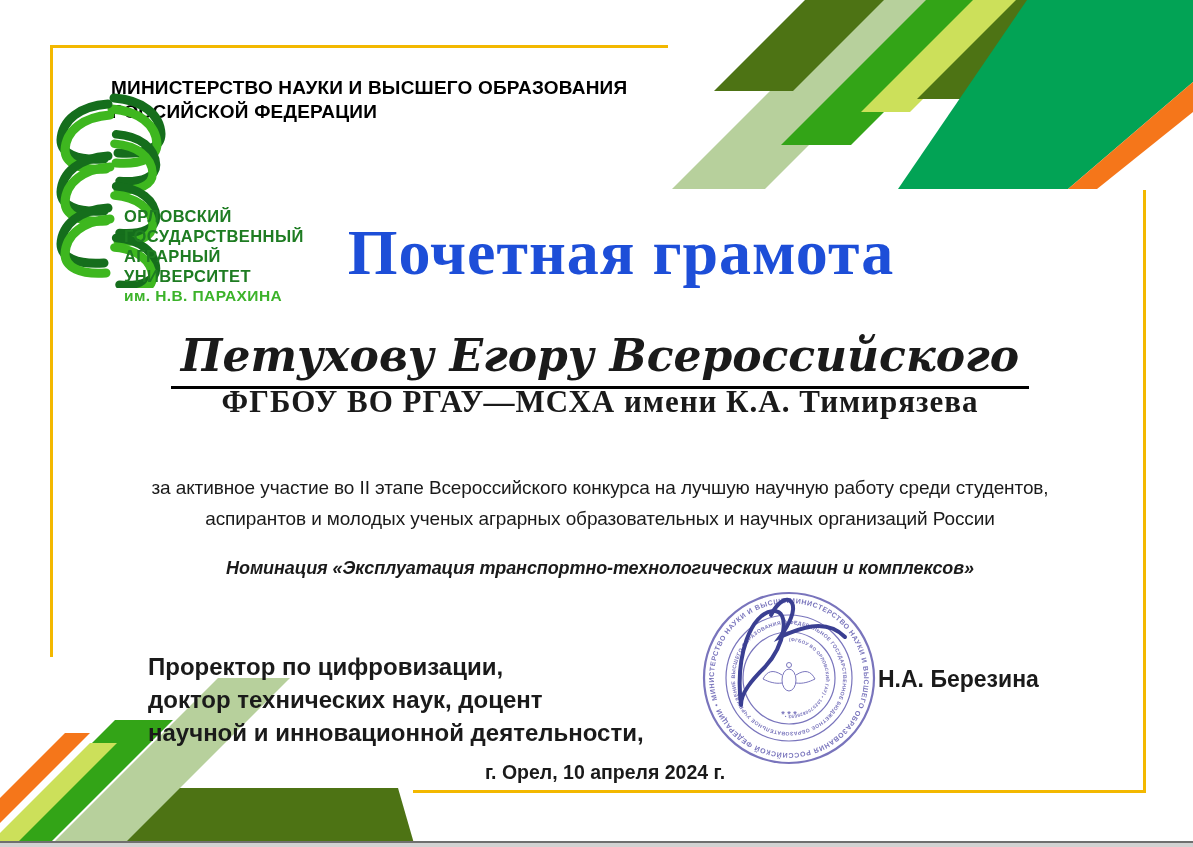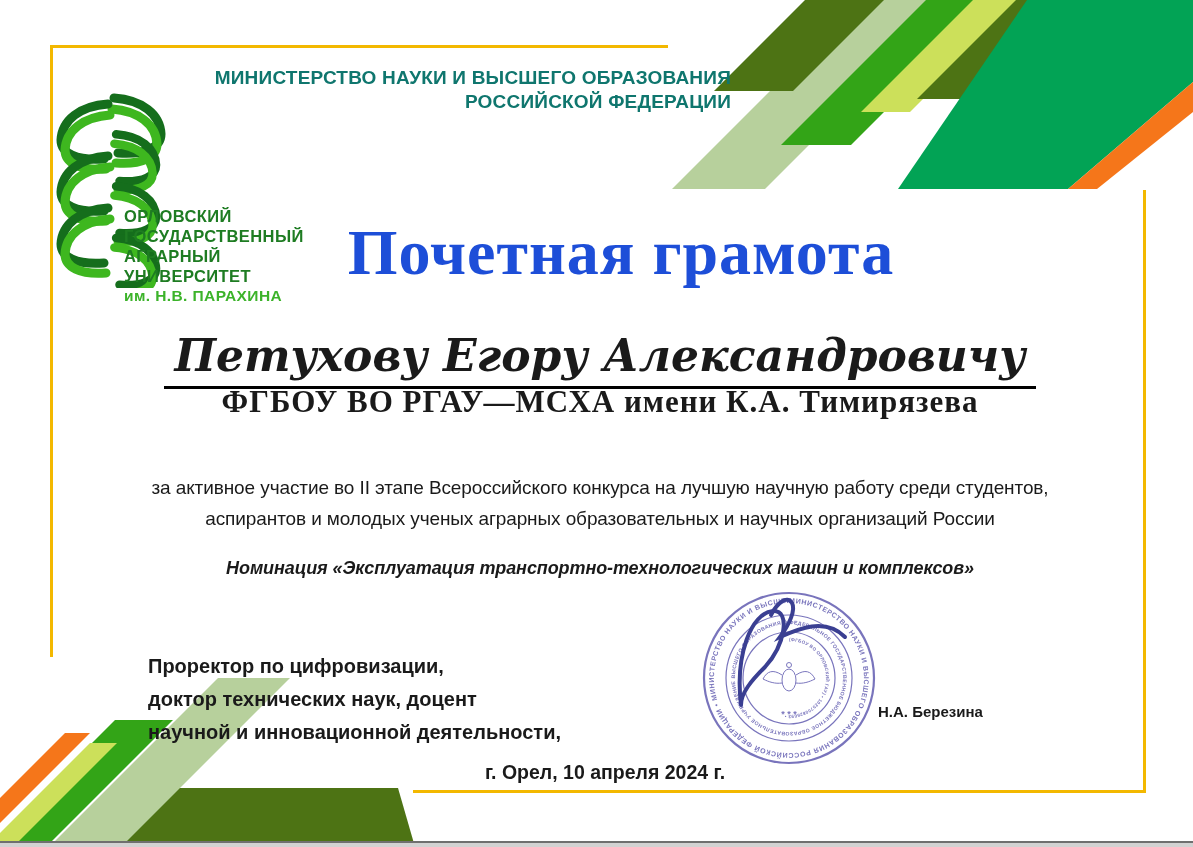--- a/index.html
+++ b/index.html
@@ -14,39 +14,39 @@
   .frame-right{left:1143px;top:190px;width:3px;height:603px;}
   .frame-bottom{left:413px;top:790px;width:733px;height:3px;}
   
   .stripe{position:absolute;}
   .tr{transform-origin:0 100%;transform:skewX(-45deg);top:0;}
   .bl{transform-origin:0 0;transform:skewX(-45deg);}
   .s-sage{background:#b7d09c;} .s-olive{background:#4d7314;}
   .s-green{background:#33a417;} .s-lime{background:#cce05a;}
   .s-emerald{background:#02a355;} .s-orange{background:#f5761a;}
   
-  .ministry{position:absolute;left:111px;top:66px;width:620px;text-align:right;
-    font-weight:bold;font-size:19px;line-height:23.5px;color:#0f766e;letter-spacing:.2px;}
+  .ministry{position:absolute;left:111px;top:76px;width:620px;text-align:left;
+    font-weight:bold;font-size:19px;line-height:23.5px;color:#000000;letter-spacing:.2px;}
   .logo-svg{position:absolute;left:54px;top:92px;}
   .uni-name{position:absolute;left:124px;top:206px;font-weight:bold;font-size:16.5px;
     line-height:20px;color:#1e7c22;letter-spacing:.4px;}
   .uni-name .lite{color:#3cb32a;font-size:15.5px;}
   .title{position:absolute;left:61px;top:216px;width:1120px;text-align:center;
     font-family:"Liberation Serif",serif;font-weight:bold;font-size:64px;letter-spacing:1px;color:#1d4ed8;}
   .name-row{position:absolute;left:40px;top:330px;width:1120px;text-align:center;}
   .name-row span{display:inline-block;font-family:"DejaVu Serif",serif;font-style:italic;
     font-weight:bold;font-size:44px;border-bottom:3.5px solid #000;padding:0 10px 5px;}
   .uni-row{position:absolute;left:40px;top:384px;width:1120px;text-align:center;
     font-family:"Liberation Serif",serif;font-weight:bold;font-size:31px;letter-spacing:1px;}
   .reason{position:absolute;left:40px;top:472px;width:1120px;text-align:center;
     font-weight:normal;font-size:19px;line-height:31px;letter-spacing:-.1px;}
   .nomination{position:absolute;left:40px;top:558px;width:1120px;text-align:center;
     font-weight:bold;font-style:italic;font-size:18px;letter-spacing:-.1px;}
-  .signer{position:absolute;left:148px;top:650px;font-weight:bold;font-size:20px;line-height:33px;}
-  .signer-name{position:absolute;left:878px;top:666px;font-weight:bold;font-size:15px;margin-top:37px;}
+  .signer{position:absolute;left:148px;top:650px;font-weight:bold;font-size:24px;line-height:33px;}
+  .signer-name{position:absolute;left:878px;top:666px;font-weight:bold;font-size:23px;}
   .date-row{position:absolute;left:40px;top:761px;width:1130px;text-align:center;
     font-weight:bold;font-size:19.5px;}
   .stamp-svg{position:absolute;left:683px;top:585px;}
   
   .win-edge1{position:absolute;left:0;top:841px;width:1193px;height:2px;background:#6f6f6f;}
   .win-edge2{position:absolute;left:0;top:843px;width:1193px;height:4px;background:#d2d2d2;}
 </style>
 </head>
 <body>
 
@@ -116,21 +116,21 @@
     <div>ОРЛОВСКИЙ</div>
     <div>ГОСУДАРСТВЕННЫЙ</div>
     <div>АГРАРНЫЙ</div>
     <div>УНИВЕРСИТЕТ</div>
     <div class="lite">им. Н.В. ПАРАХИНА</div>
   </div>
 
   <div class="title">Почетная грамота</div>
 
   <div class="name-row">
-    <span>Петухову Егору Александровичу</span>
+    <span>Петухову Егору Всероссийского</span>
   </div>
   <div class="uni-row">ФГБОУ ВО РГАУ—МСХА имени К.А. Тимирязева</div>
 
   <div class="reason">
     <div>за активное участие во II этапе Всероссийского конкурса на лучшую научную работу среди студентов,</div>
     <div>аспирантов и молодых ученых аграрных образовательных и научных организаций России</div>
   </div>
 
   <div class="nomination">Номинация «Эксплуатация транспортно-технологических машин и комплексов»</div>
 

